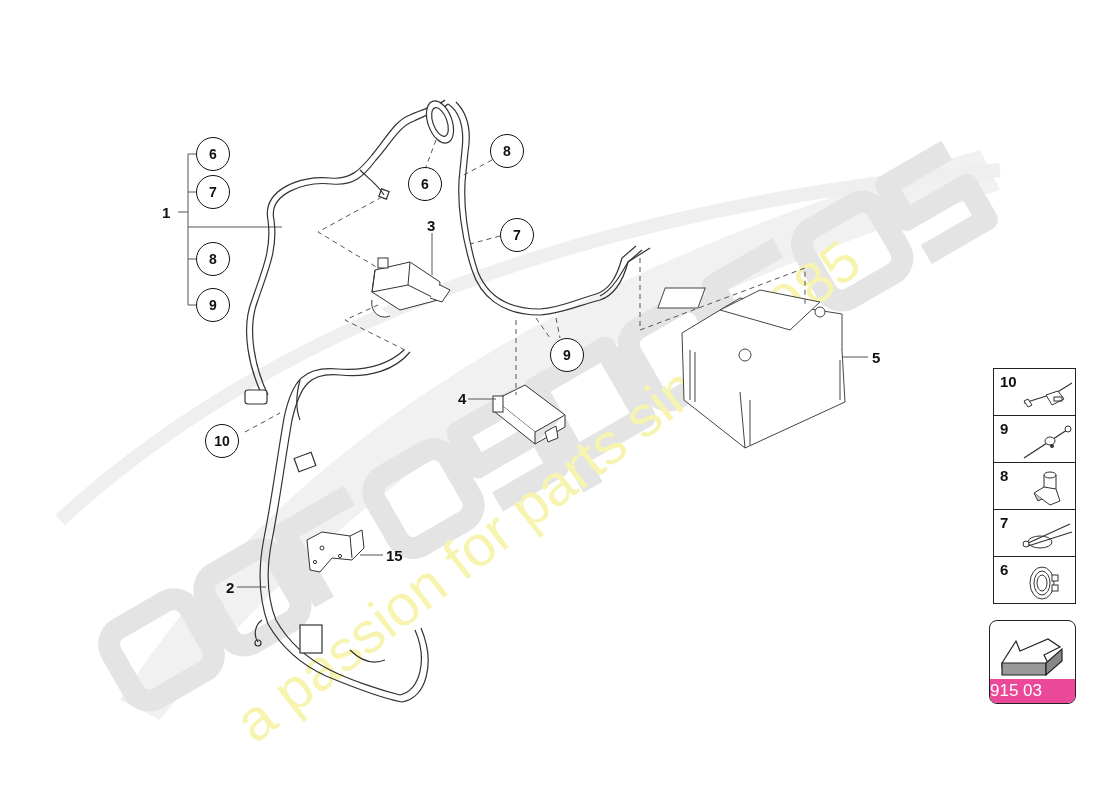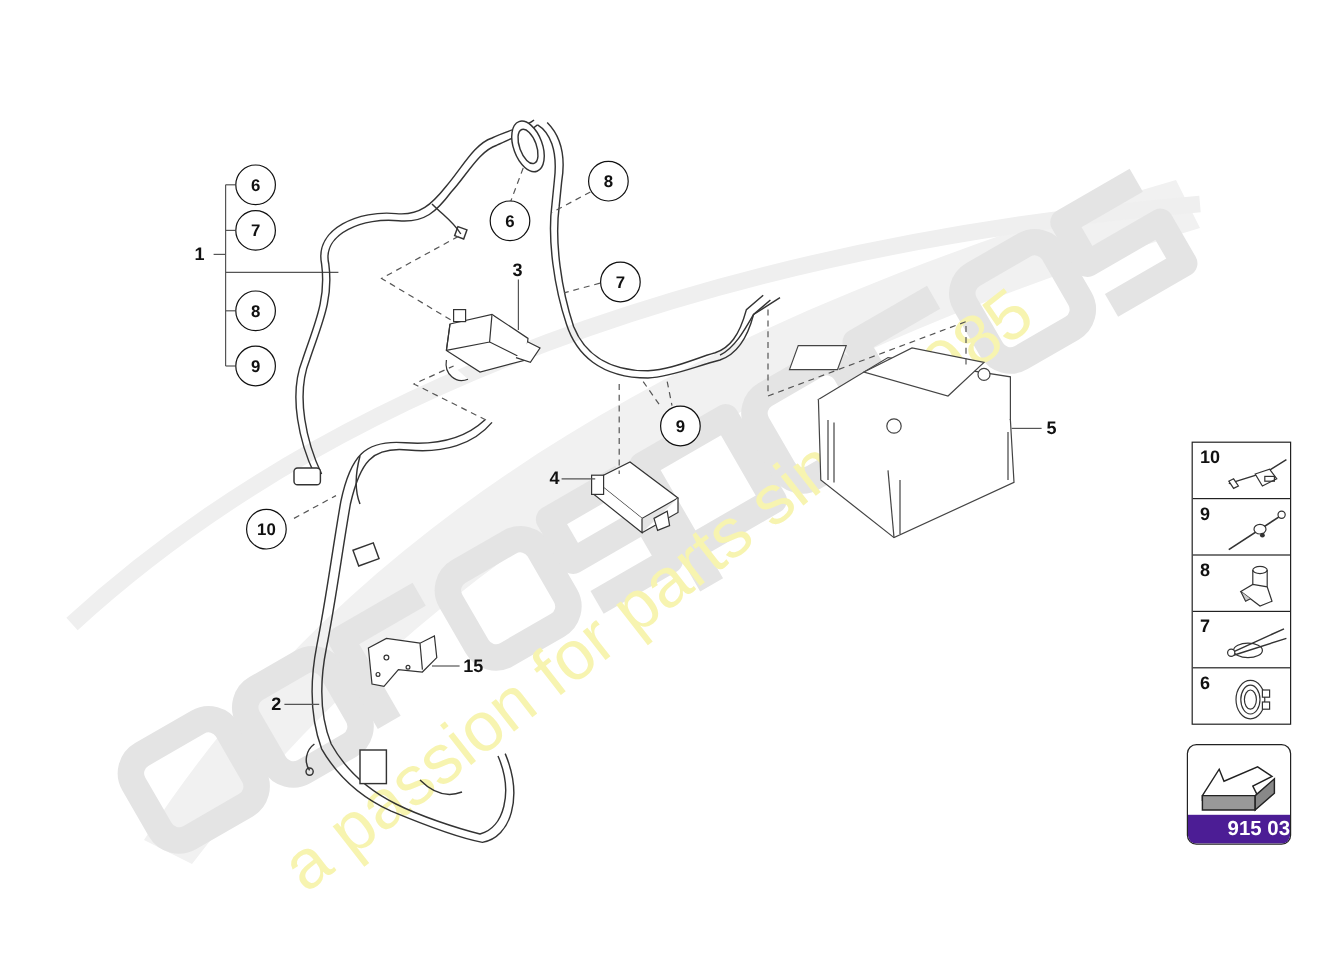--- a/index.html
+++ b/index.html
@@ -7,21 +7,21 @@
   #canvas { position:absolute; left:0; top:0; width:1100px; height:800px; }
   .wm-text { font-family:"Liberation Sans", sans-serif; }
   .callout { position:absolute; width:34px; height:34px; border:1.5px solid #111; border-radius:50%; background:#fff; box-sizing:border-box; display:flex; align-items:center; justify-content:center; font-weight:bold; font-size:14px; color:#111; cursor:pointer; }
   .label { position:absolute; font-weight:bold; font-size:15px; color:#111; cursor:pointer; line-height:1; }
   .legend { position:absolute; left:993px; top:368px; width:83px; border:1.5px solid #222; box-sizing:border-box; background:#fff; }
   .legend-row { position:relative; height:47px; border-bottom:1.5px solid #222; box-sizing:border-box; cursor:pointer; }
   .legend-row:last-child { border-bottom:none; height:46px; }
   .legend-num { position:absolute; left:6px; top:4px; font-weight:bold; font-size:15px; color:#111; }
   .legend-icon { position:absolute; left:26px; top:8px; width:54px; height:36px; }
   .ref-box { position:absolute; left:989px; top:620px; width:87px; height:84px; border:1.5px solid #222; border-radius:8px; box-sizing:border-box; background:#fff; overflow:hidden; cursor:pointer; }
-  .ref-num { position:absolute; left:0; bottom:0; width:100%; height:24px; background:#4c1d95; color:#fff; font-weight:bold; font-size:17px; text-align:right; line-height:24px; }
+  .ref-num { position:absolute; left:0; bottom:0; width:100%; height:24px; background:#ec4899; color:#fff; font-weight:normal; font-size:17px; text-align:left; line-height:24px; }
 </style>
 </head>
 <body>
 
 <svg id="canvas" viewBox="0 0 1100 800" xmlns="http://www.w3.org/2000/svg">
 
   <g opacity="1">
     <path d="M120,700 C300,420 600,260 980,150 L1000,190 C640,300 360,460 160,720 Z" fill="#f1f1f1"></path>
     <path d="M60,520 C300,300 650,200 1000,170" stroke="#efefef" stroke-width="14" fill="none"></path>
     <g fill="none" stroke="#e4e4e4" stroke-width="22" stroke-linejoin="round">

